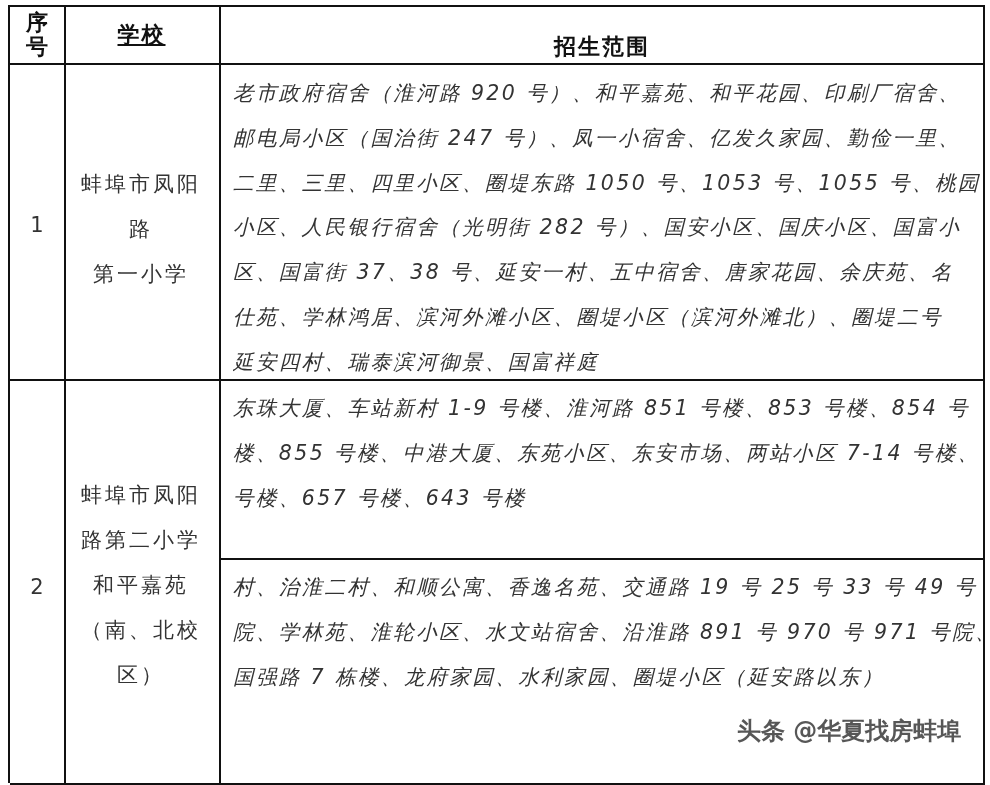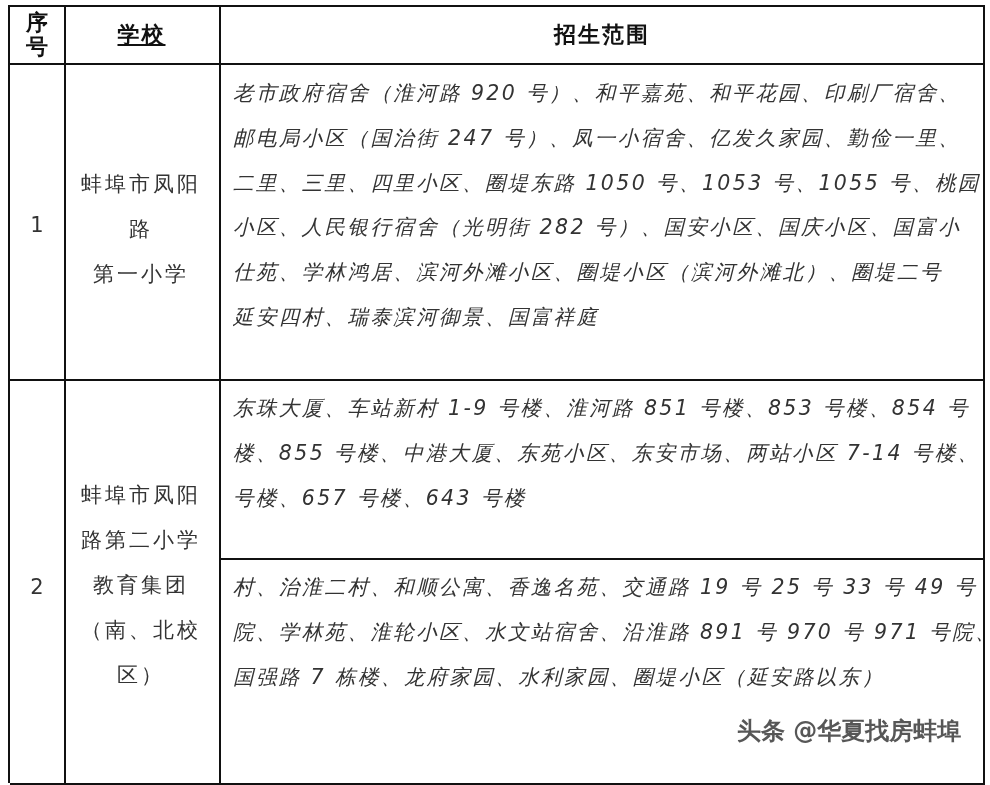--- a/index.html
+++ b/index.html
@@ -51,21 +51,21 @@
       flex-direction: column;
       line-height: 24px;
       font-size: 22px;
     }
     .hdr-school {
       left: 54px; top: 0; width: 155px; height: 56px;
       letter-spacing: 2px;
       text-decoration: underline;
     }
     .hdr-range {
-      left: 209px; top: 0; width: 766px; height: 56px;
+      left: 209px; top: 12px; width: 766px; height: 56px;
       letter-spacing: 2px;
     }
     .seq {
       position: absolute;
       left: 0;
       width: 54px;
       text-align: center;
       font-size: 21px;
       color: #333;
     }
@@ -131,29 +131,30 @@
   <div class="school" style="top:155px;">
     <div>蚌埠市凤阳</div>
     <div>路</div>
     <div>第一小学</div>
   </div>
   <div class="range" style="top:64px;">
     <span class="line">老市政府宿舍（淮河路 920 号）、和平嘉苑、和平花园、印刷厂宿舍、</span>
     <span class="line">邮电局小区（国治街 247 号）、凤一小宿舍、亿发久家园、勤俭一里、</span>
     <span class="line">二里、三里、四里小区、圈堤东路 1050 号、1053 号、1055 号、桃园</span>
     <span class="line">小区、人民银行宿舍（光明街 282 号）、国安小区、国庆小区、国富小</span>
+    <span class="line">区、国富街 37、38 号、延安一村、五中宿舍、唐家花园、余庆苑、名</span>
     <span class="line">仕苑、学林鸿居、滨河外滩小区、圈堤小区（滨河外滩北）、圈堤二号</span>
     <span class="line">延安四村、瑞泰滨河御景、国富祥庭</span>
   </div>
 
   <div class="seq" style="top:568px;">2</div>
   <div class="school" style="top:466px;">
     <div>蚌埠市凤阳</div>
     <div>路第二小学</div>
-    <div>教育集团</div>
+    <div>和平嘉苑</div>
     <div>（南、北校</div>
     <div>区）</div>
   </div>
   <div class="range" style="top:379px;">
     <span class="line">东珠大厦、车站新村 1-9 号楼、淮河路 851 号楼、853 号楼、854 号</span>
     <span class="line">楼、855 号楼、中港大厦、东苑小区、东安市场、两站小区 7-14 号楼、</span>
     <span class="line">号楼、657 号楼、643 号楼</span>
   </div>
   <div class="range" style="top:558px;">
     <span class="line">村、治淮二村、和顺公寓、香逸名苑、交通路 19 号 25 号 33 号 49 号</span>

